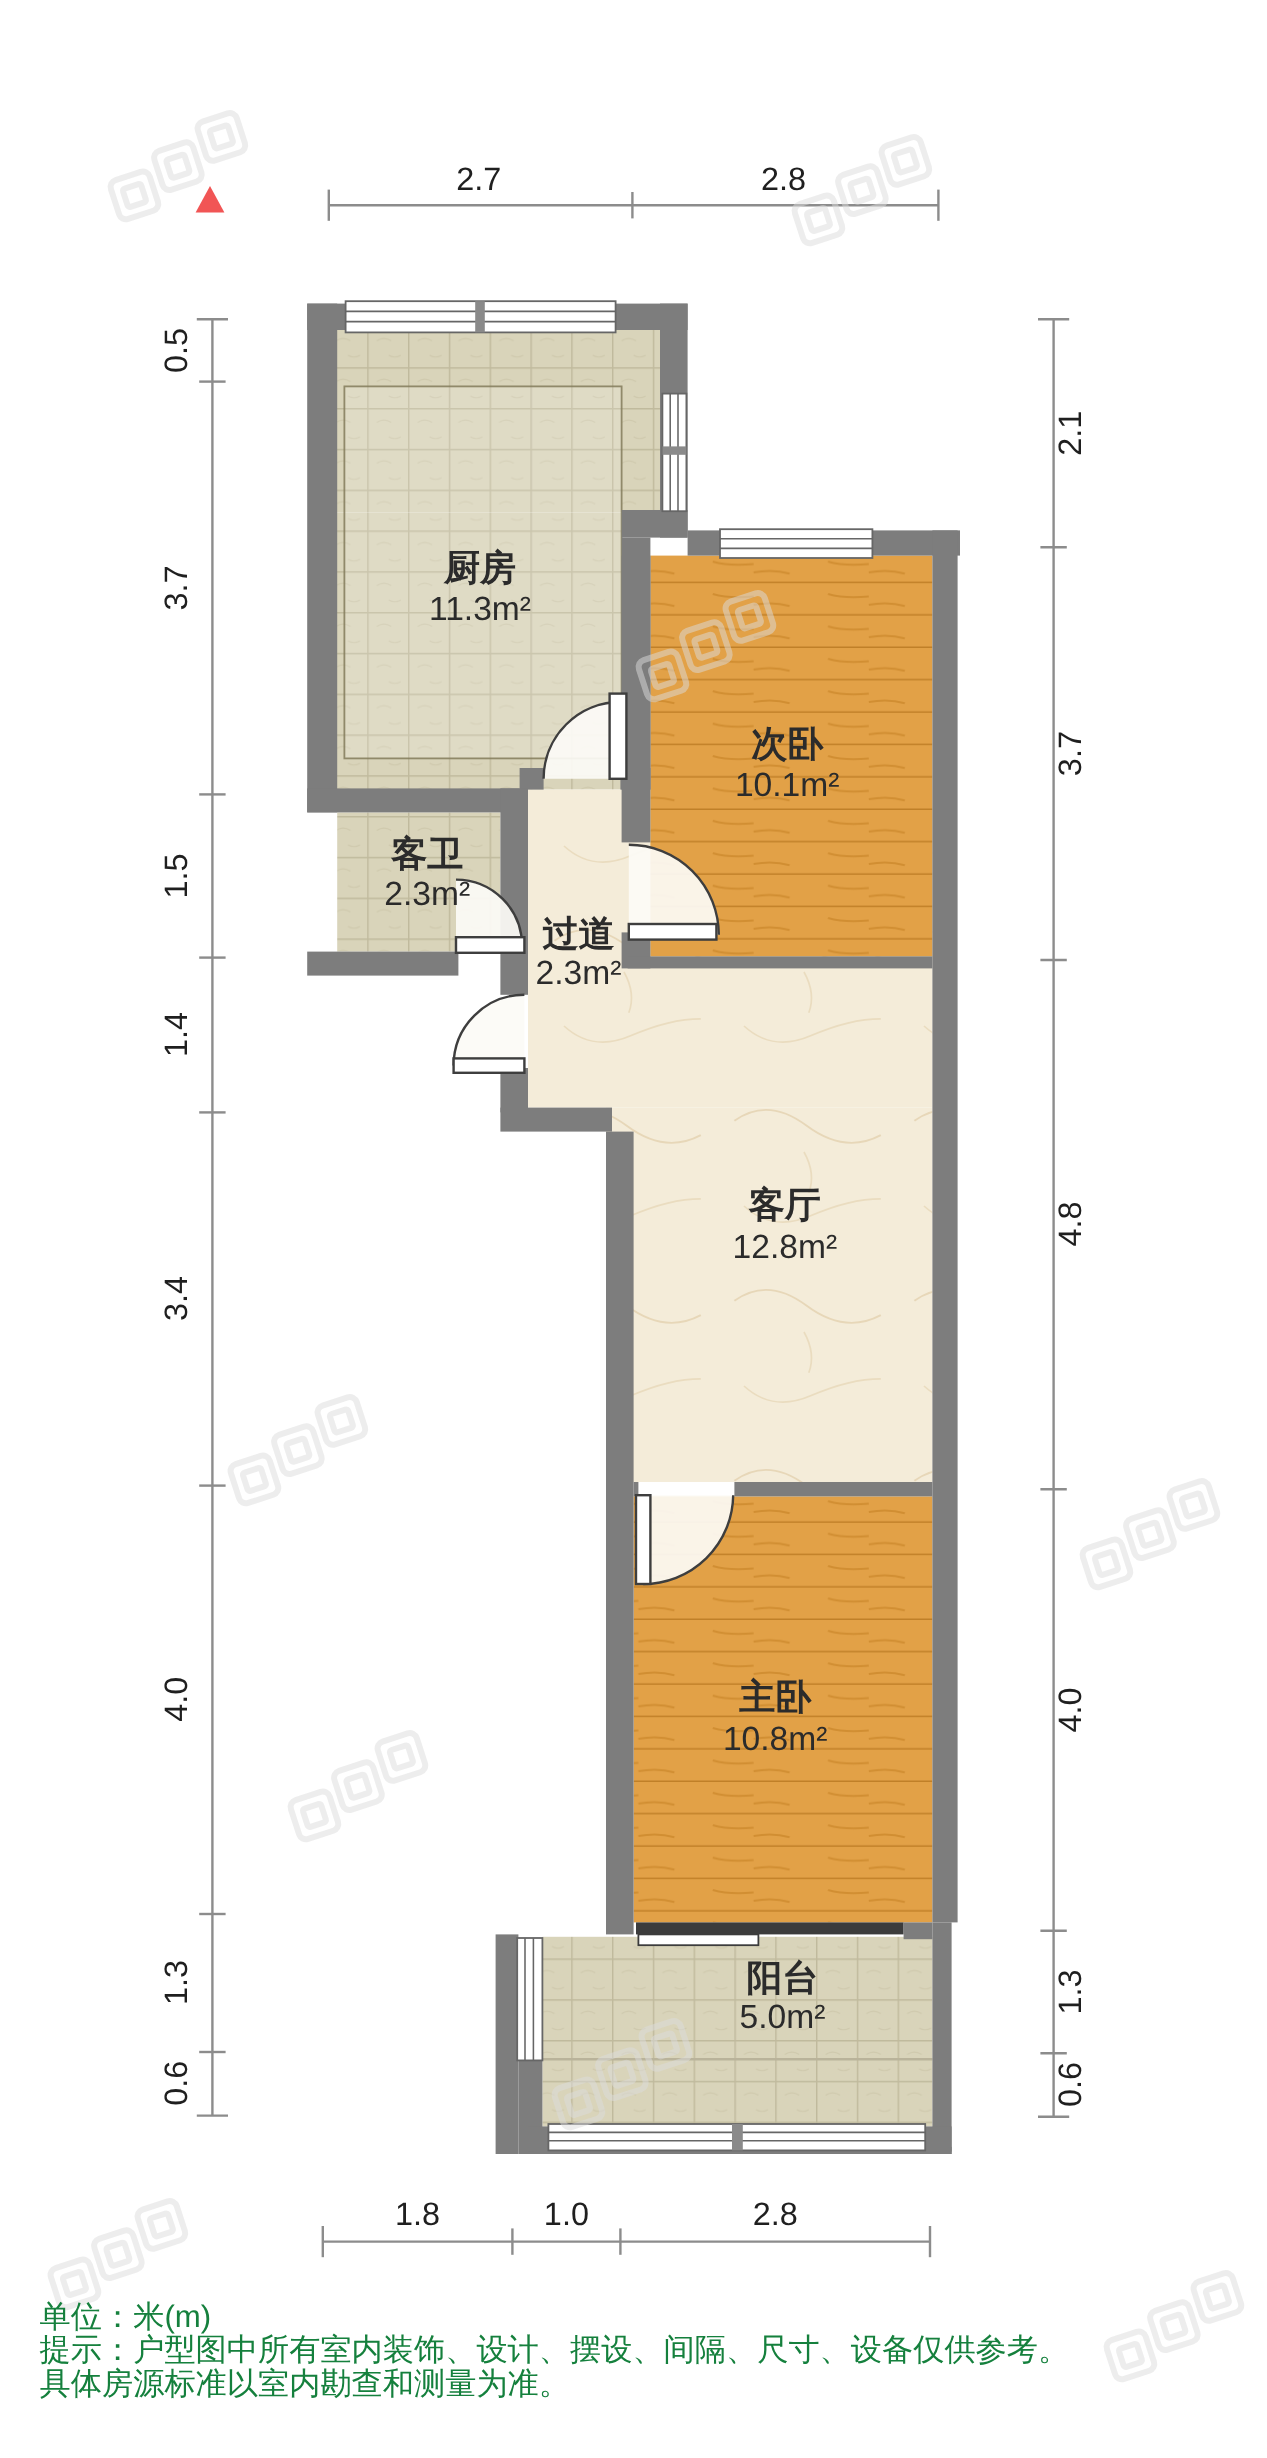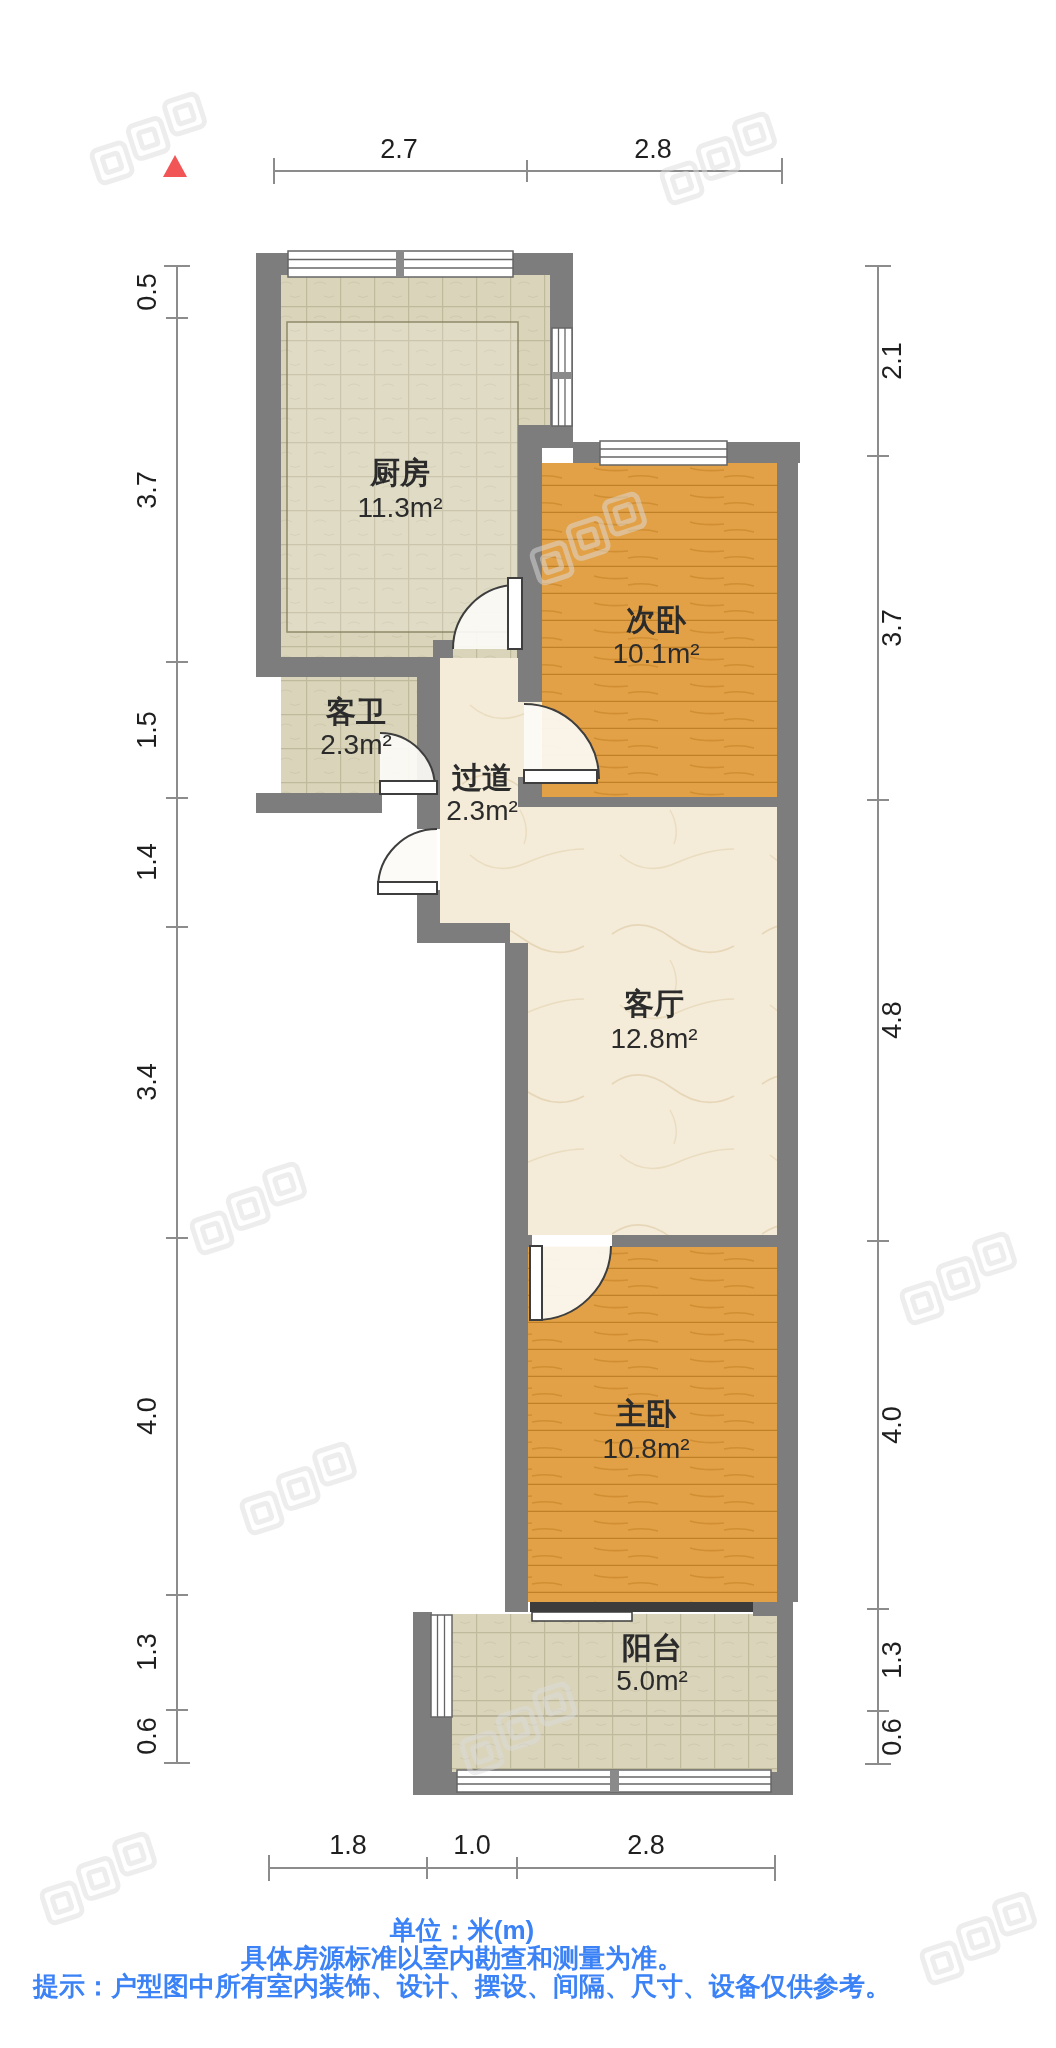--- a/index.html
+++ b/index.html
@@ -10,21 +10,21 @@
   .room-area{font-size:28px;fill:#2b2b2b;text-anchor:middle;}
   .dim-label{font-size:27px;fill:#1f1f1f;text-anchor:middle;}
   .dim-line{stroke:#8c8c8c;stroke-width:2;}
   .wall{fill:#7d7d7d;}
   .win{fill:#ffffff;stroke:#666;stroke-width:1.5;}
   .winline{stroke:#666;stroke-width:1.3;}
   .door-leaf{fill:#ffffff;stroke:#3e3e3e;stroke-width:2;}
   .door-arc{fill:none;stroke:#3e3e3e;stroke-width:2;}
   .door-pie{fill:#fcfbf6;fill-opacity:.92;stroke:none;}
   .wm{stroke:#dcdcdc;fill:none;stroke-width:5;opacity:.5;}
-  #footer{position:absolute;left:33px;top:1916px;color:#3b82f6;font-weight:700;text-align:center;}
+  #footer{position:absolute;left:33px;top:1916px;color:#15803d;font-weight:400;}
   #footer div{font-size:26px;line-height:28px;white-space:nowrap;}
 </style>
 </head>
 <body>
 
 <div id="canvas">
 <svg width="1056" height="2048" viewBox="0 0 1056 2048">
   <defs>
     <pattern id="tile" width="34" height="34" patternUnits="userSpaceOnUse">
       <rect width="34" height="34" fill="#d9d4ba"></rect>
@@ -241,16 +241,16 @@
     <use href="#wm-glyph" class="wm" transform="translate(960,1300) rotate(-18)"></use>
     <use href="#wm-glyph" class="wm" transform="translate(300,1510) rotate(-18)"></use>
     <use href="#wm-glyph" class="wm" transform="translate(520,1750) rotate(-18)"></use>
     <use href="#wm-glyph" class="wm" transform="translate(980,1960) rotate(-18)"></use>
     <use href="#wm-glyph" class="wm" transform="translate(100,1900) rotate(-18)"></use>
   </g>
 </svg>
 
   <div id="footer">
     <div>单位：米(m)</div>
+    <div>提示：户型图中所有室内装饰、设计、摆设、间隔、尺寸、设备仅供参考。</div>
     <div>具体房源标准以室内勘查和测量为准。</div>
-    <div>提示：户型图中所有室内装饰、设计、摆设、间隔、尺寸、设备仅供参考。</div>
   </div>
 </div>
 
 </body></html>

